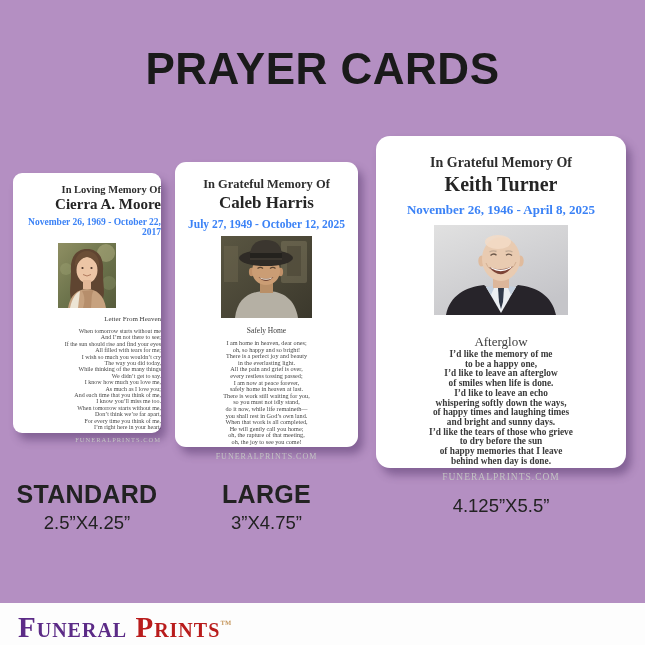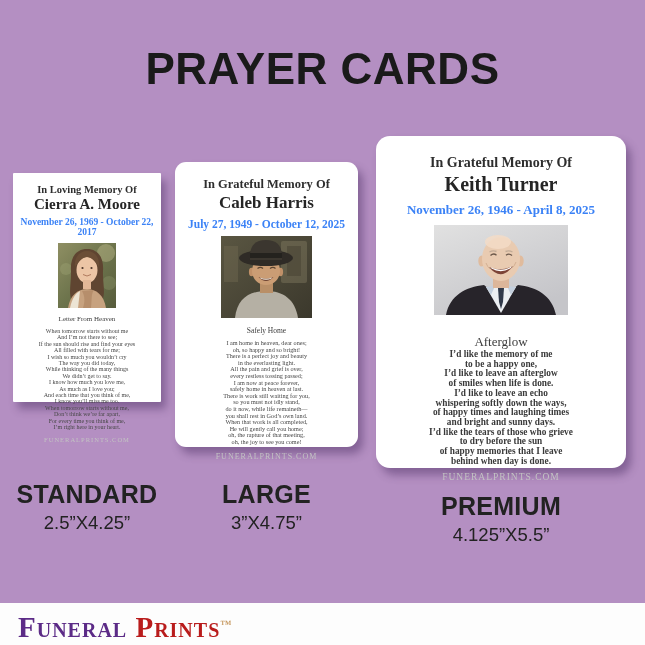--- a/index.html
+++ b/index.html
@@ -19,21 +19,21 @@
   }
   
   .card {
     position:absolute;
     background:#ffffff;
     box-shadow:5px 7px 9px rgba(72,42,96,0.45);
     text-align:center;
     font-family:"Liberation Serif", serif;
     color:#333333;
   }
-  .card-standard { left:13px;  top:173px; width:148px; height:229px; border-radius:1px;  }
+  .card-standard { left:13px;  top:173px; width:148px; height:260px; border-radius:9px;text-align:right;  }
   .card-large    { left:175px; top:162px; width:183px; height:285px; border-radius:11px; }
   .card-premium  { left:376px; top:136px; width:250px; height:332px; border-radius:14px; }
 
   .memory-line { font-weight:bold; color:#2e2e2e; }
   .deceased-name { font-weight:bold; color:#252525; }
   .life-dates { font-weight:bold; color:#3b82f6; }
   .photo-frame { margin-left:auto; margin-right:auto; overflow:hidden; }
   .photo-frame svg { display:block; width:100%; height:100%; }
   .poem-title { color:#3c3c3c; }
   .poem { white-space:pre-line; color:#474747; }
@@ -247,19 +247,18 @@
 
 <div class="size-group size-group-standard">
   <div class="size-label">STANDARD</div>
   <div class="size-dims">2.5”X4.25”</div>
 </div>
 <div class="size-group size-group-large">
   <div class="size-label">LARGE</div>
   <div class="size-dims">3”X4.75”</div>
 </div>
 <div class="size-group size-group-premium">
-  <div class="size-label">PREMIUM</div>
   <div class="size-dims">4.125”X5.5”</div>
 </div>
 
 <div class="footer-bar">
   <div class="brand-logo"><span class="brand-funeral">Funeral</span> <span class="brand-prints">Prints</span><sup class="brand-tm">™</sup></div>
 </div>
 
 </body></html>

